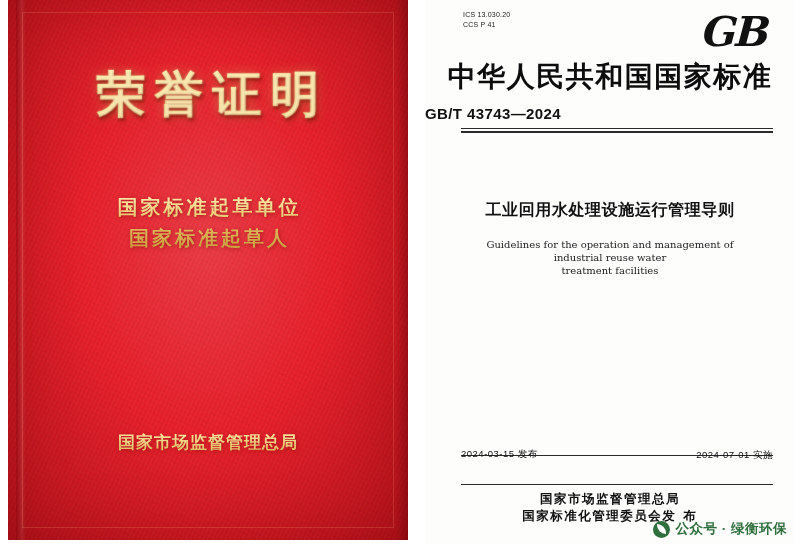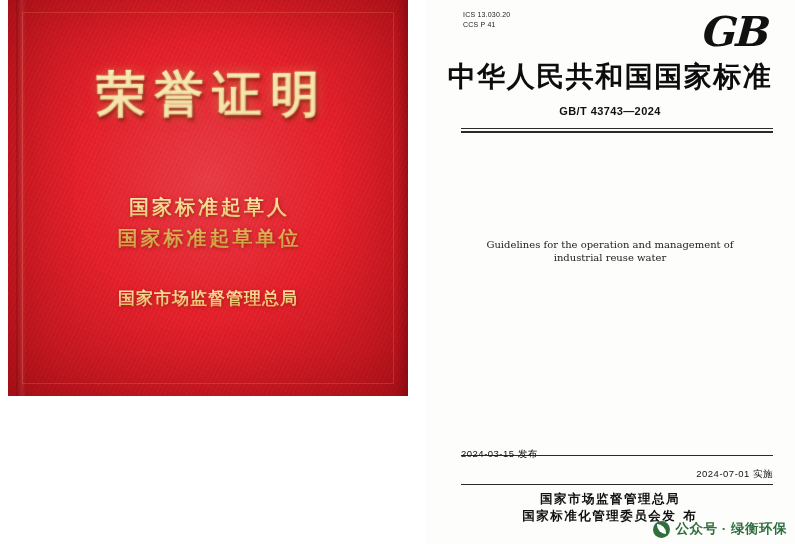--- a/index.html
+++ b/index.html
@@ -27,21 +27,21 @@
     width: 425px;
     height: 544px;
     background: #ffffff;
     overflow: hidden;
   }
   .cert-card {
     position: absolute;
     left: 8px;
     top: 0px;
     width: 400px;
-    height: 396px;
+    height: 540px;
     background:
       radial-gradient(ellipse at 30% 20%, rgba(255,120,110,0.55) 0%, rgba(255,60,60,0.0) 55%),
       radial-gradient(ellipse at 75% 70%, rgba(225,20,30,0.55) 0%, rgba(230,30,40,0.0) 60%),
       linear-gradient(160deg, #f2native 0%, #e8202c 100%);
     background-color: #e41f2a;
     box-shadow: inset 0 0 60px rgba(140,0,10,0.35);
   }
   .cert-texture {
     position: absolute;
     inset: 0;
@@ -186,24 +186,24 @@
     font-weight: bold;
     font-size: 28px;
     letter-spacing: 1.5px;
     color: #0d0d0d;
   }
   .std-code {
     position: absolute;
     left: 0;
     top: 105px;
     width: 370px;
-    text-align: center;
-    font-family: "Liberation Sans", sans-serif;
-    font-weight: bold;
-    font-size: 11px;
+    text-align: left;
+    font-family: "Liberation Sans", sans-serif;
+    font-weight: bold;
+    font-size: 15px;
     letter-spacing: .4px;
     color: #111;
   }
   .rule {
     position: absolute;
     left: 36px;
     right: 22px;
     height: 0;
     border-top: 1px solid #2a2a2a;
   }
@@ -239,21 +239,21 @@
     left: 36px;
     top: 448px;
     font-family: "Liberation Sans", sans-serif;
     font-size: 9.5px;
     letter-spacing: .5px;
     color: #111;
   }
   .date-effect {
     position: absolute;
     right: 22px;
-    top: 468px;
+    top: 449px;
     font-family: "Liberation Sans", sans-serif;
     font-size: 9.5px;
     letter-spacing: .5px;
     color: #111;
   }
   .publisher {
     position: absolute;
     left: 0;
     top: 490px;
     width: 370px;
@@ -311,22 +311,22 @@
     <div class="cert-card">
       <div class="cert-texture"></div>
       <div class="cert-vignette"></div>
       <div class="cert-inner-frame"></div>
       <div class="cert-seam"></div>
       <div class="cert-edge-right"></div>
 
       <div class="cert-title">荣誉证明</div>
 
       <div class="cert-sub">
+        <div>国家标准起草单位</div>
         <div>国家标准起草人</div>
-        <div>国家标准起草单位</div>
       </div>
 
       <div class="cert-issuer">
         <div>国家市场监督管理总局</div>
         <div class="line2">
           <span>国家标准化管理委员会</span><span class="issue-word">发布</span>
         </div>
       </div>
     </div>
   </div>
@@ -340,22 +340,24 @@
       </div>
 
       <div class="gb-logo">GB</div>
 
       <div class="std-title">中华人民共和国国家标准</div>
       <div class="std-code">GB/T 43743—2024</div>
 
       <div class="rule rule-a"></div>
       <div class="rule rule-b"></div>
 
+      <div class="std-name-cn">工业回用水处理设施运行管理导则</div>
       <div class="std-name-en">
         <div>Guidelines for the operation and management of industrial reuse water</div>
+        <div>treatment facilities</div>
       </div>
 
       <div class="rule rule-c"></div>
       <div class="date-issue">2024-03-15 发布</div>
       <div class="date-effect">2024-07-01 实施</div>
       <div class="rule rule-d"></div>
 
       <div class="publisher">
         <div>国家市场监督管理总局</div>
         <div>

